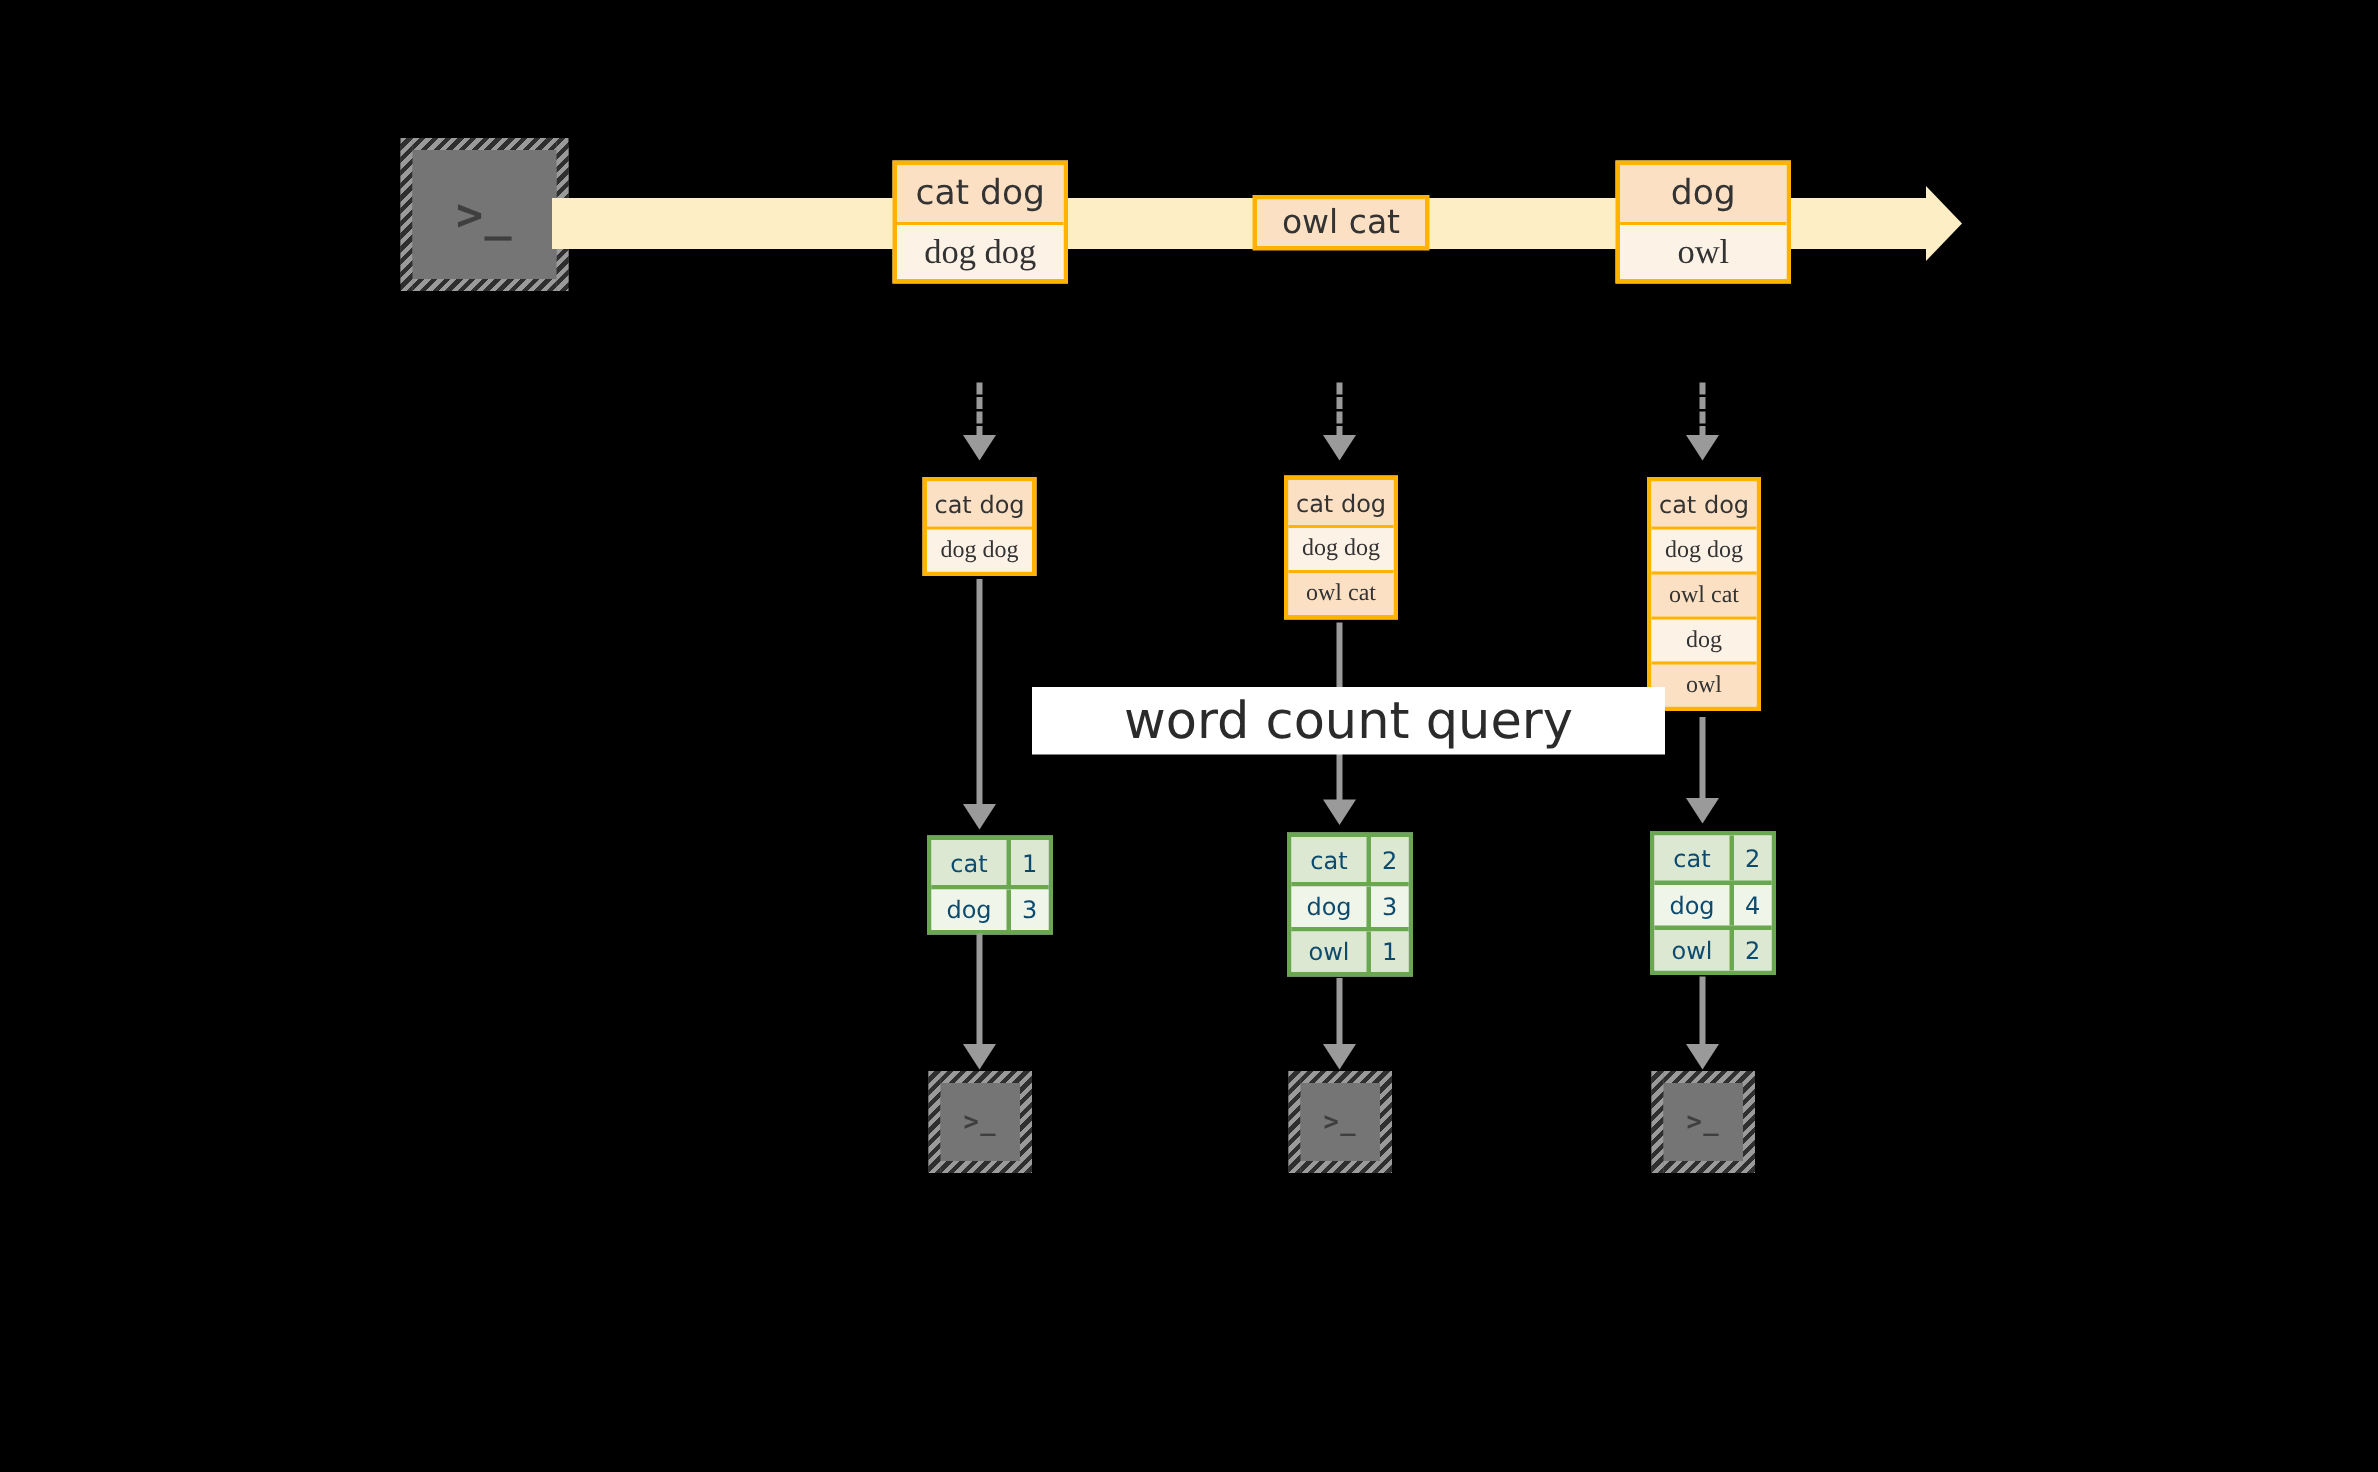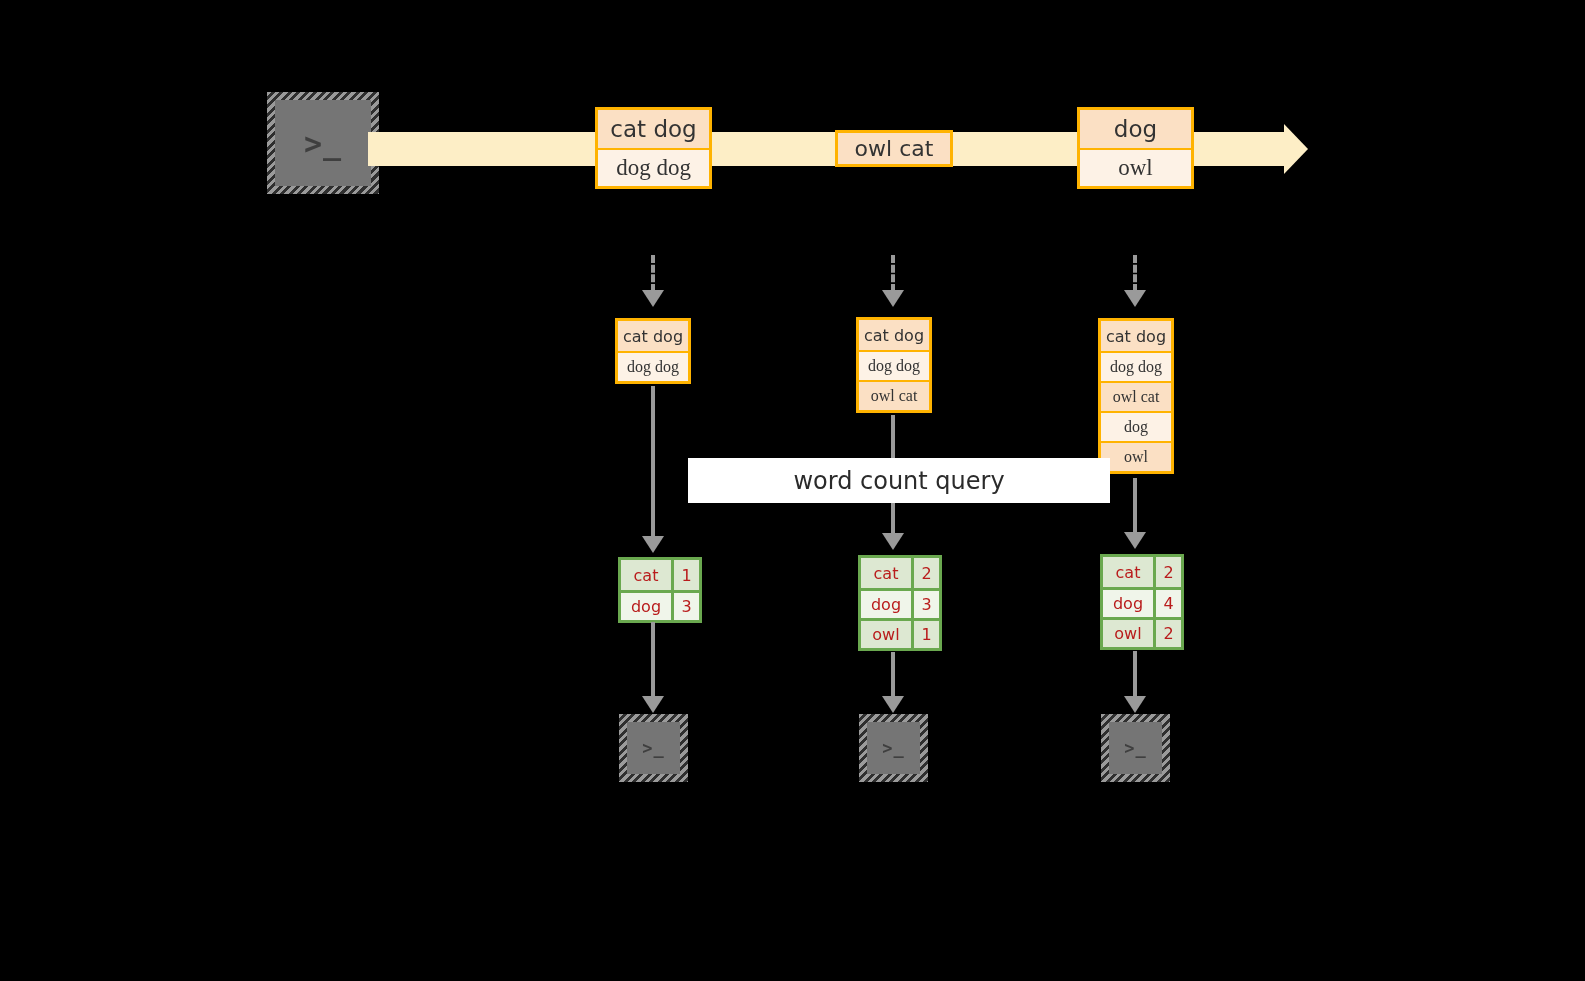--- a/index.html
+++ b/index.html
@@ -98,21 +98,21 @@
     display: flex;
     height: 30px;
     box-sizing: border-box;
   }
   .resrow + .resrow { border-top: 3px solid #6aa84f; }
   .rescell {
     box-sizing: border-box;
     display: flex;
     align-items: center;
     justify-content: center;
-    color: #b91c1c;
+    color: #0c4a6e;
     font-size: 16px;
     white-space: nowrap;
   }
   .rescell.key { width: 50px; }
   .rescell.val { width: 28px; border-left: 3px solid #6aa84f; }
   .resrow.shade-a .rescell { background: #dde8d2; }
   .resrow.shade-b .rescell { background: #f0f5ea; }
 
   
   .vline {
@@ -134,21 +134,21 @@
   }
 
   
   .querylabel {
     position: absolute;
     background: #ffffff;
     display: flex;
     align-items: center;
     justify-content: center;
     color: #2b2b2b;
-    font-size: 24px;
+    font-size: 34px;
     white-space: nowrap;
   }
 </style>
 </head>
 <body>
 
 <div id="stage">
 
   <div class="terminal big" style="left:267px; top:92px; width:112px; height:102px;">
     <div class="inner"></div>

